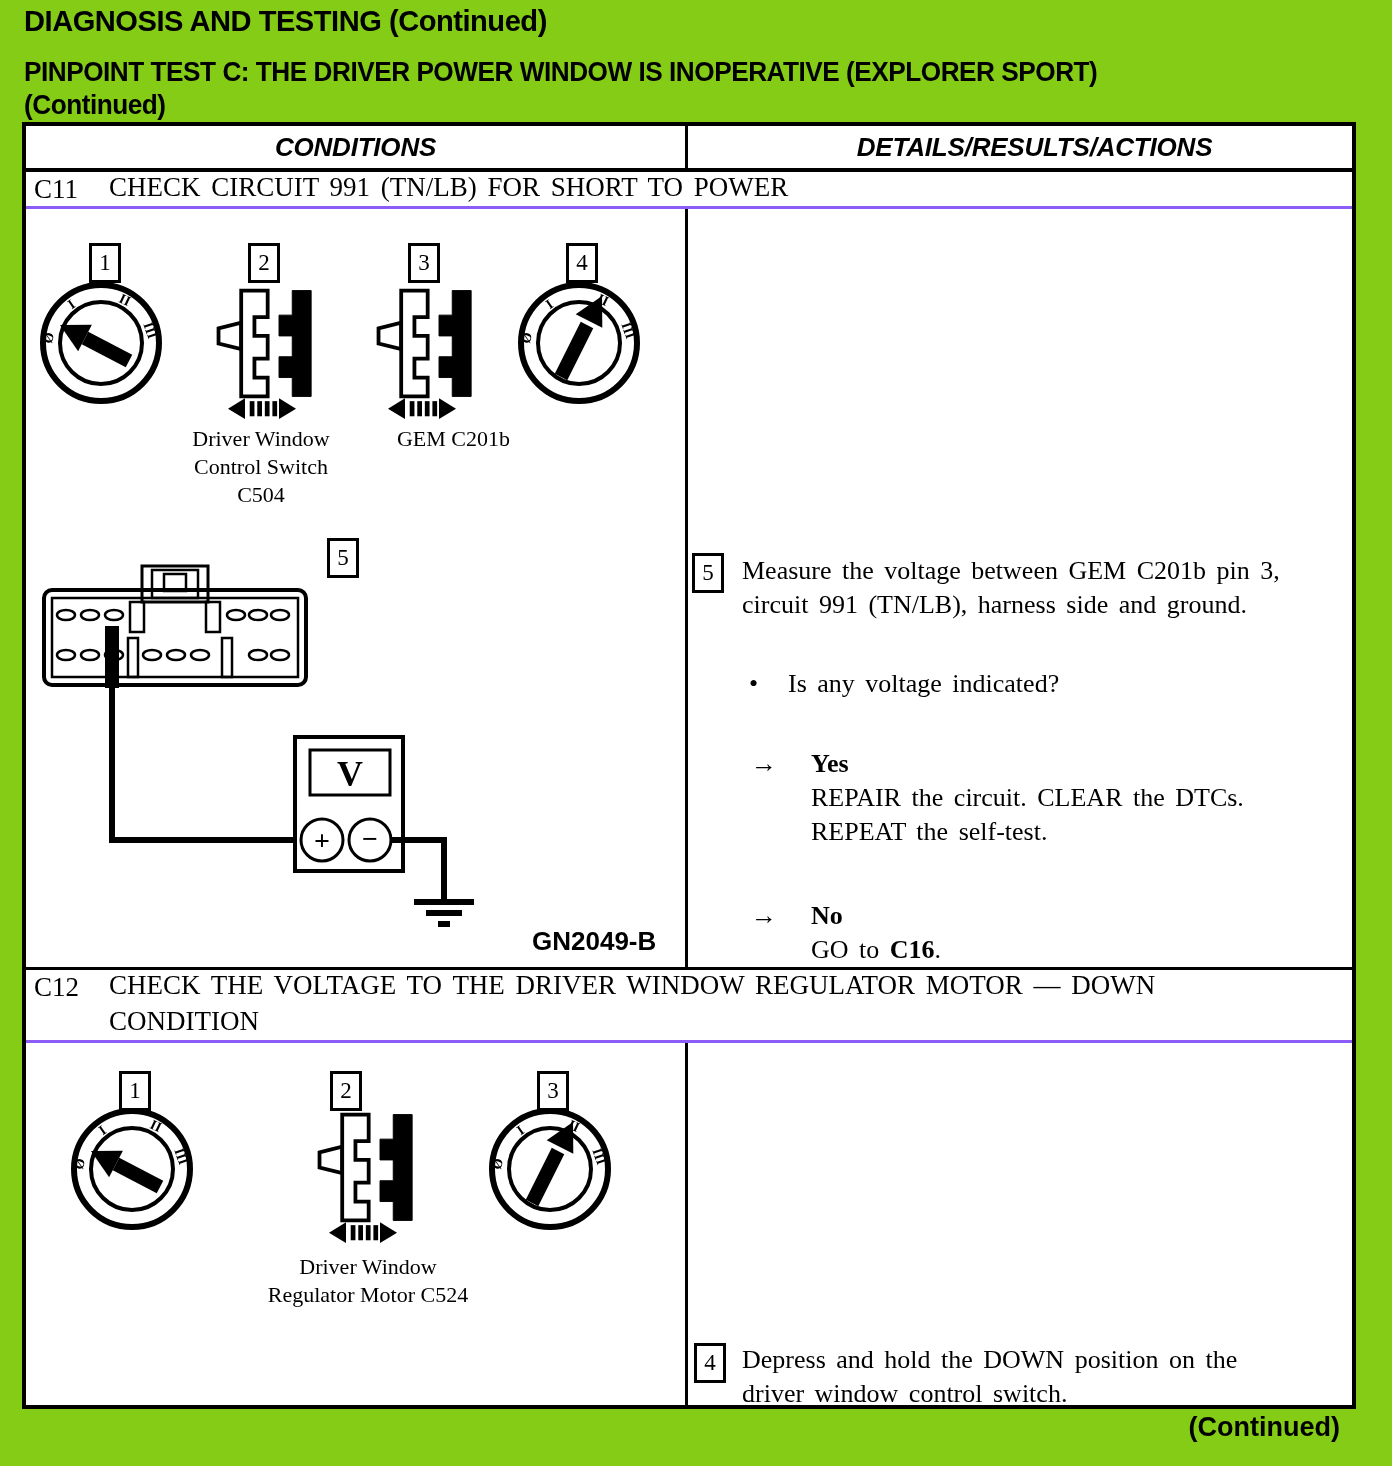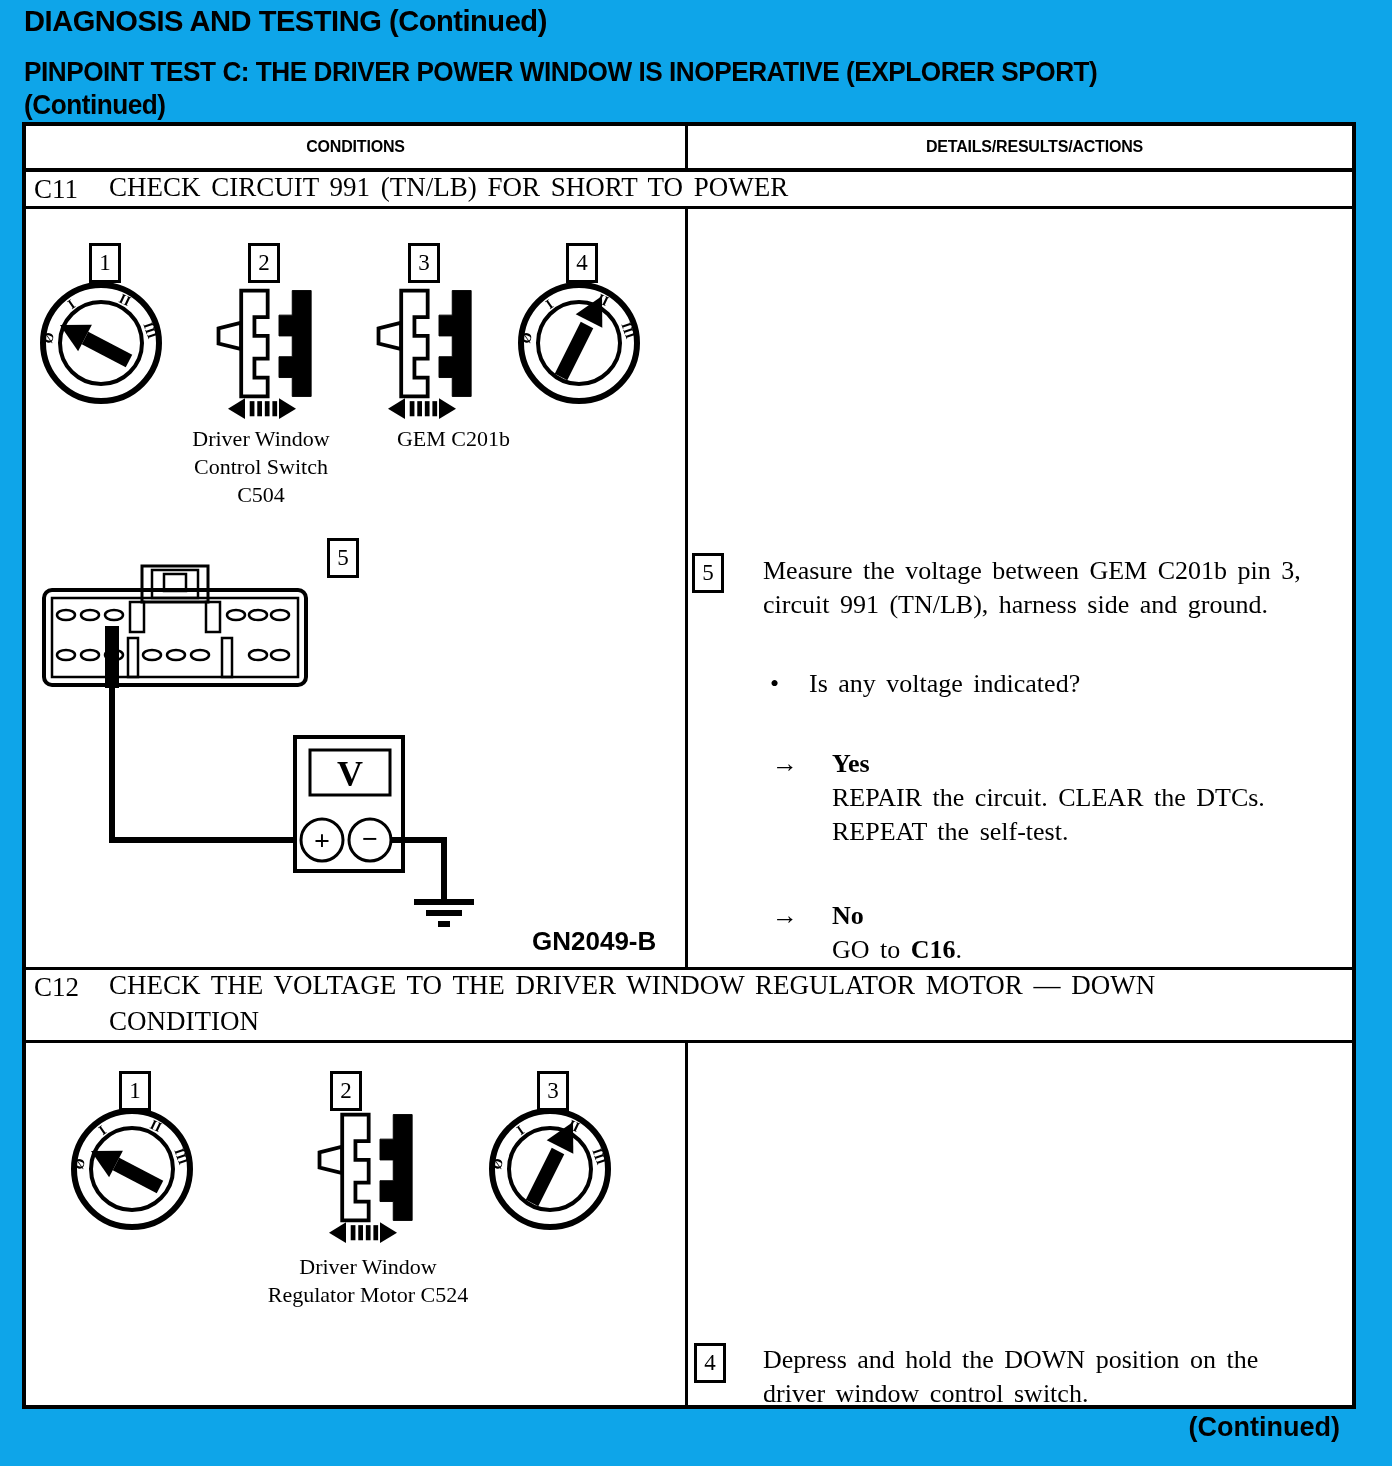--- a/index.html
+++ b/index.html
@@ -1,17 +1,17 @@
 <!DOCTYPE html>
 <html><head>
 <meta charset="utf-8">
 <style>
   html,body { margin:0; padding:0; background:#e8e8e8; }
   .page {
-    position:relative; width:1392px; height:1466px; background:#0ea5e9;
+    position:relative; width:1392px; height:1466px; background:#84cc16;
     font-family:"Liberation Serif", serif; color:#000; overflow:hidden;
   }
   .abs { position:absolute; }
 
   
   .h1 {
     font-family:"Liberation Sans", sans-serif; font-weight:bold;
     font-size:30px; letter-spacing:-0.5px; transform:scaleX(0.97);
     transform-origin:left top; white-space:nowrap;
   }
@@ -19,37 +19,37 @@
     font-family:"Liberation Sans", sans-serif; font-weight:bold;
     font-size:27px; line-height:33px; letter-spacing:-0.5px;
     transform:scaleX(0.97); transform-origin:left top;
   }
 
   
   .tbl { position:absolute; left:22px; top:122px; width:1326px; border:4px solid #000; background:#fff; }
   .row-hdr { display:flex; height:42px; border-bottom:4px solid #000; }
   .cell-l { width:659px; border-right:3px solid #000; display:flex; align-items:center; justify-content:center; }
   .cell-r { flex:1; display:flex; align-items:center; justify-content:center;padding-left:29px; }
-  .hdr-txt { font-family:"Liberation Sans", sans-serif; font-weight:bold; font-size:16px; letter-spacing:-0.2px; }
-  .row-title { position:relative; border-bottom:3px solid #000000; font-size:27px; }
+  .hdr-txt { font-family:"Liberation Sans", sans-serif; font-weight:bold; font-size:26px; letter-spacing:-0.2px;font-style:italic; }
+  .row-title { position:relative; border-bottom:3px solid #8b5cf6; font-size:27px; }
   .row-title .code { position:absolute; left:8px; top:2px; }
   .row-title .ttl  { position:absolute; left:83px; top:0; word-spacing:4px; }
   .row-title .ttl2 { position:absolute; left:83px; top:36px; word-spacing:4px; }
   .row-body { position:relative; border-bottom:3px solid #000; }
   .vdiv { position:absolute; left:659px; top:0; bottom:0; width:3px; background:#000; }
 
   
   .numbox {
     position:absolute; width:26px; height:34px; border:3px solid #000;
     display:flex; align-items:center; justify-content:center;
     font-size:23px; background:#fff;
   }
   .iconlabel { position:absolute; text-align:center; font-size:22px; line-height:28px; }
   .figcode { position:absolute; font-family:"Liberation Sans", sans-serif; font-weight:bold; font-size:26px; }
-  .bodytext { position:absolute; font-size:26px; line-height:30px; word-spacing:4px; white-space:nowrap;margin-left:21px; }
+  .bodytext { position:absolute; font-size:26px; line-height:30px; word-spacing:4px; white-space:nowrap; }
   .b { font-weight:bold; }
   .footer {
     position:absolute; font-family:"Liberation Sans", sans-serif;
     font-weight:bold; font-size:27px;
   }
 
   
   svg { position:absolute; overflow:visible; }
   .s2 { fill:none; stroke:#000; stroke-width:2.5px; }
   .s3 { fill:none; stroke:#000; stroke-width:3px; }

